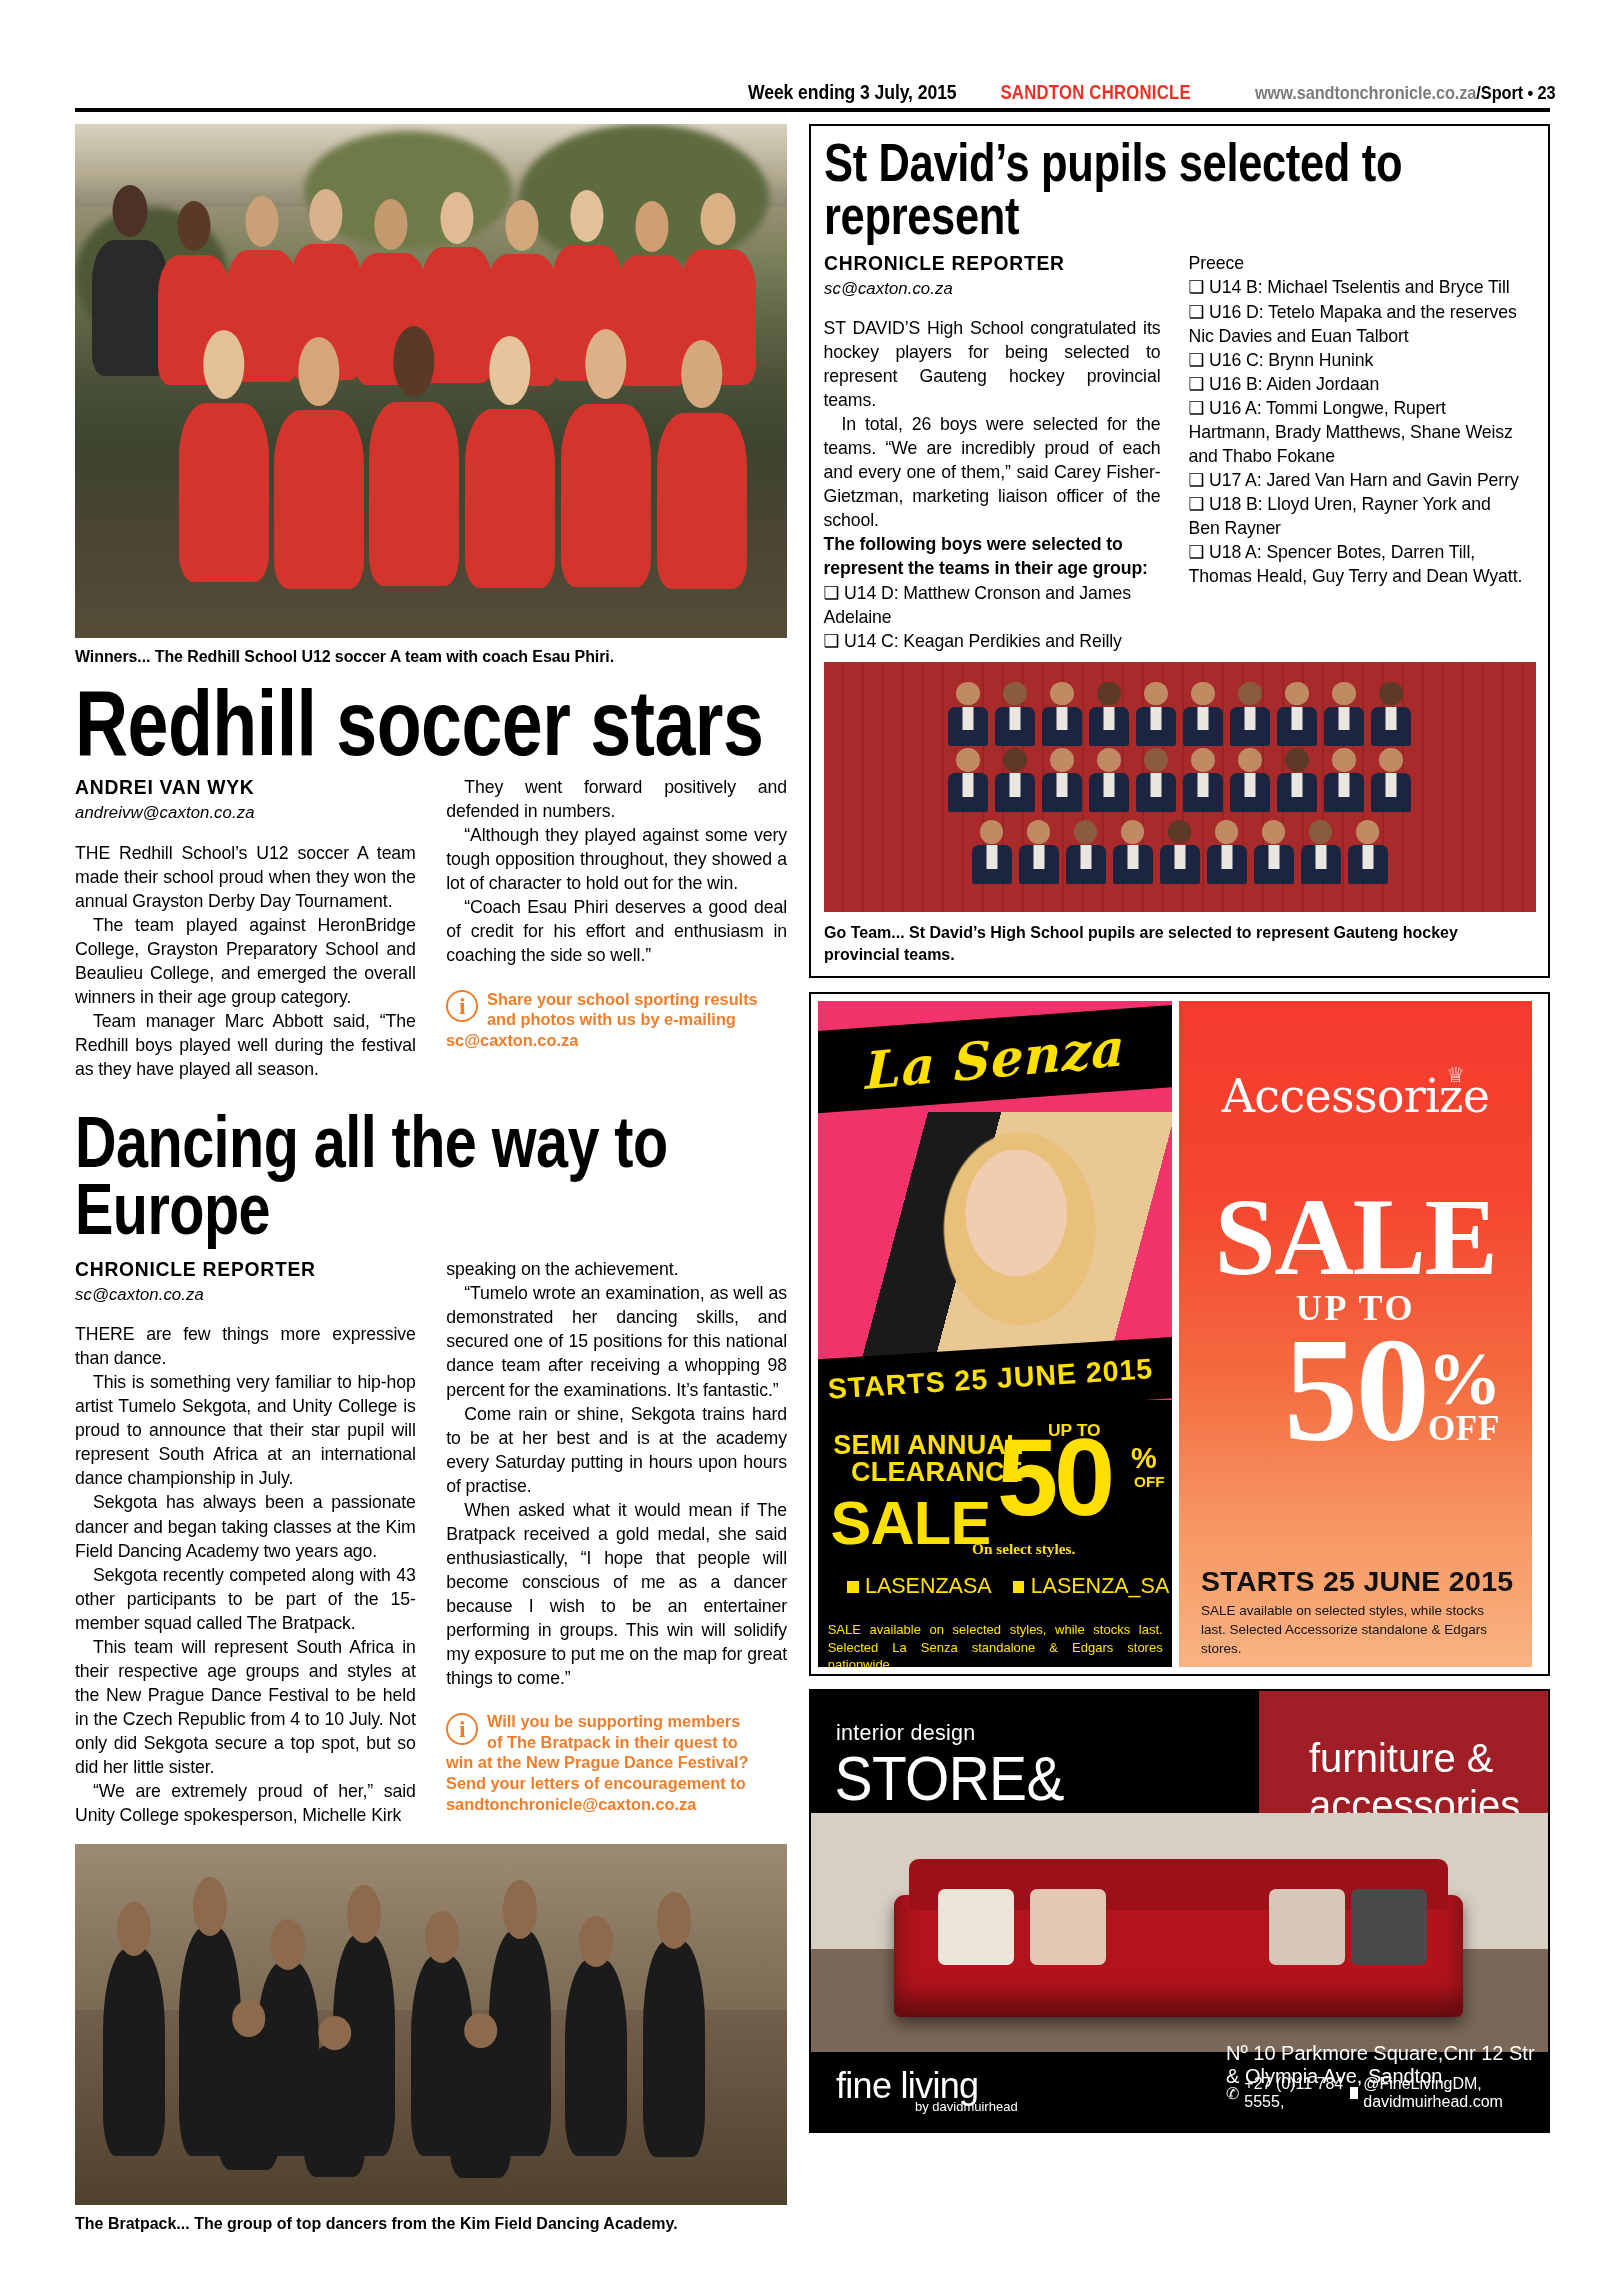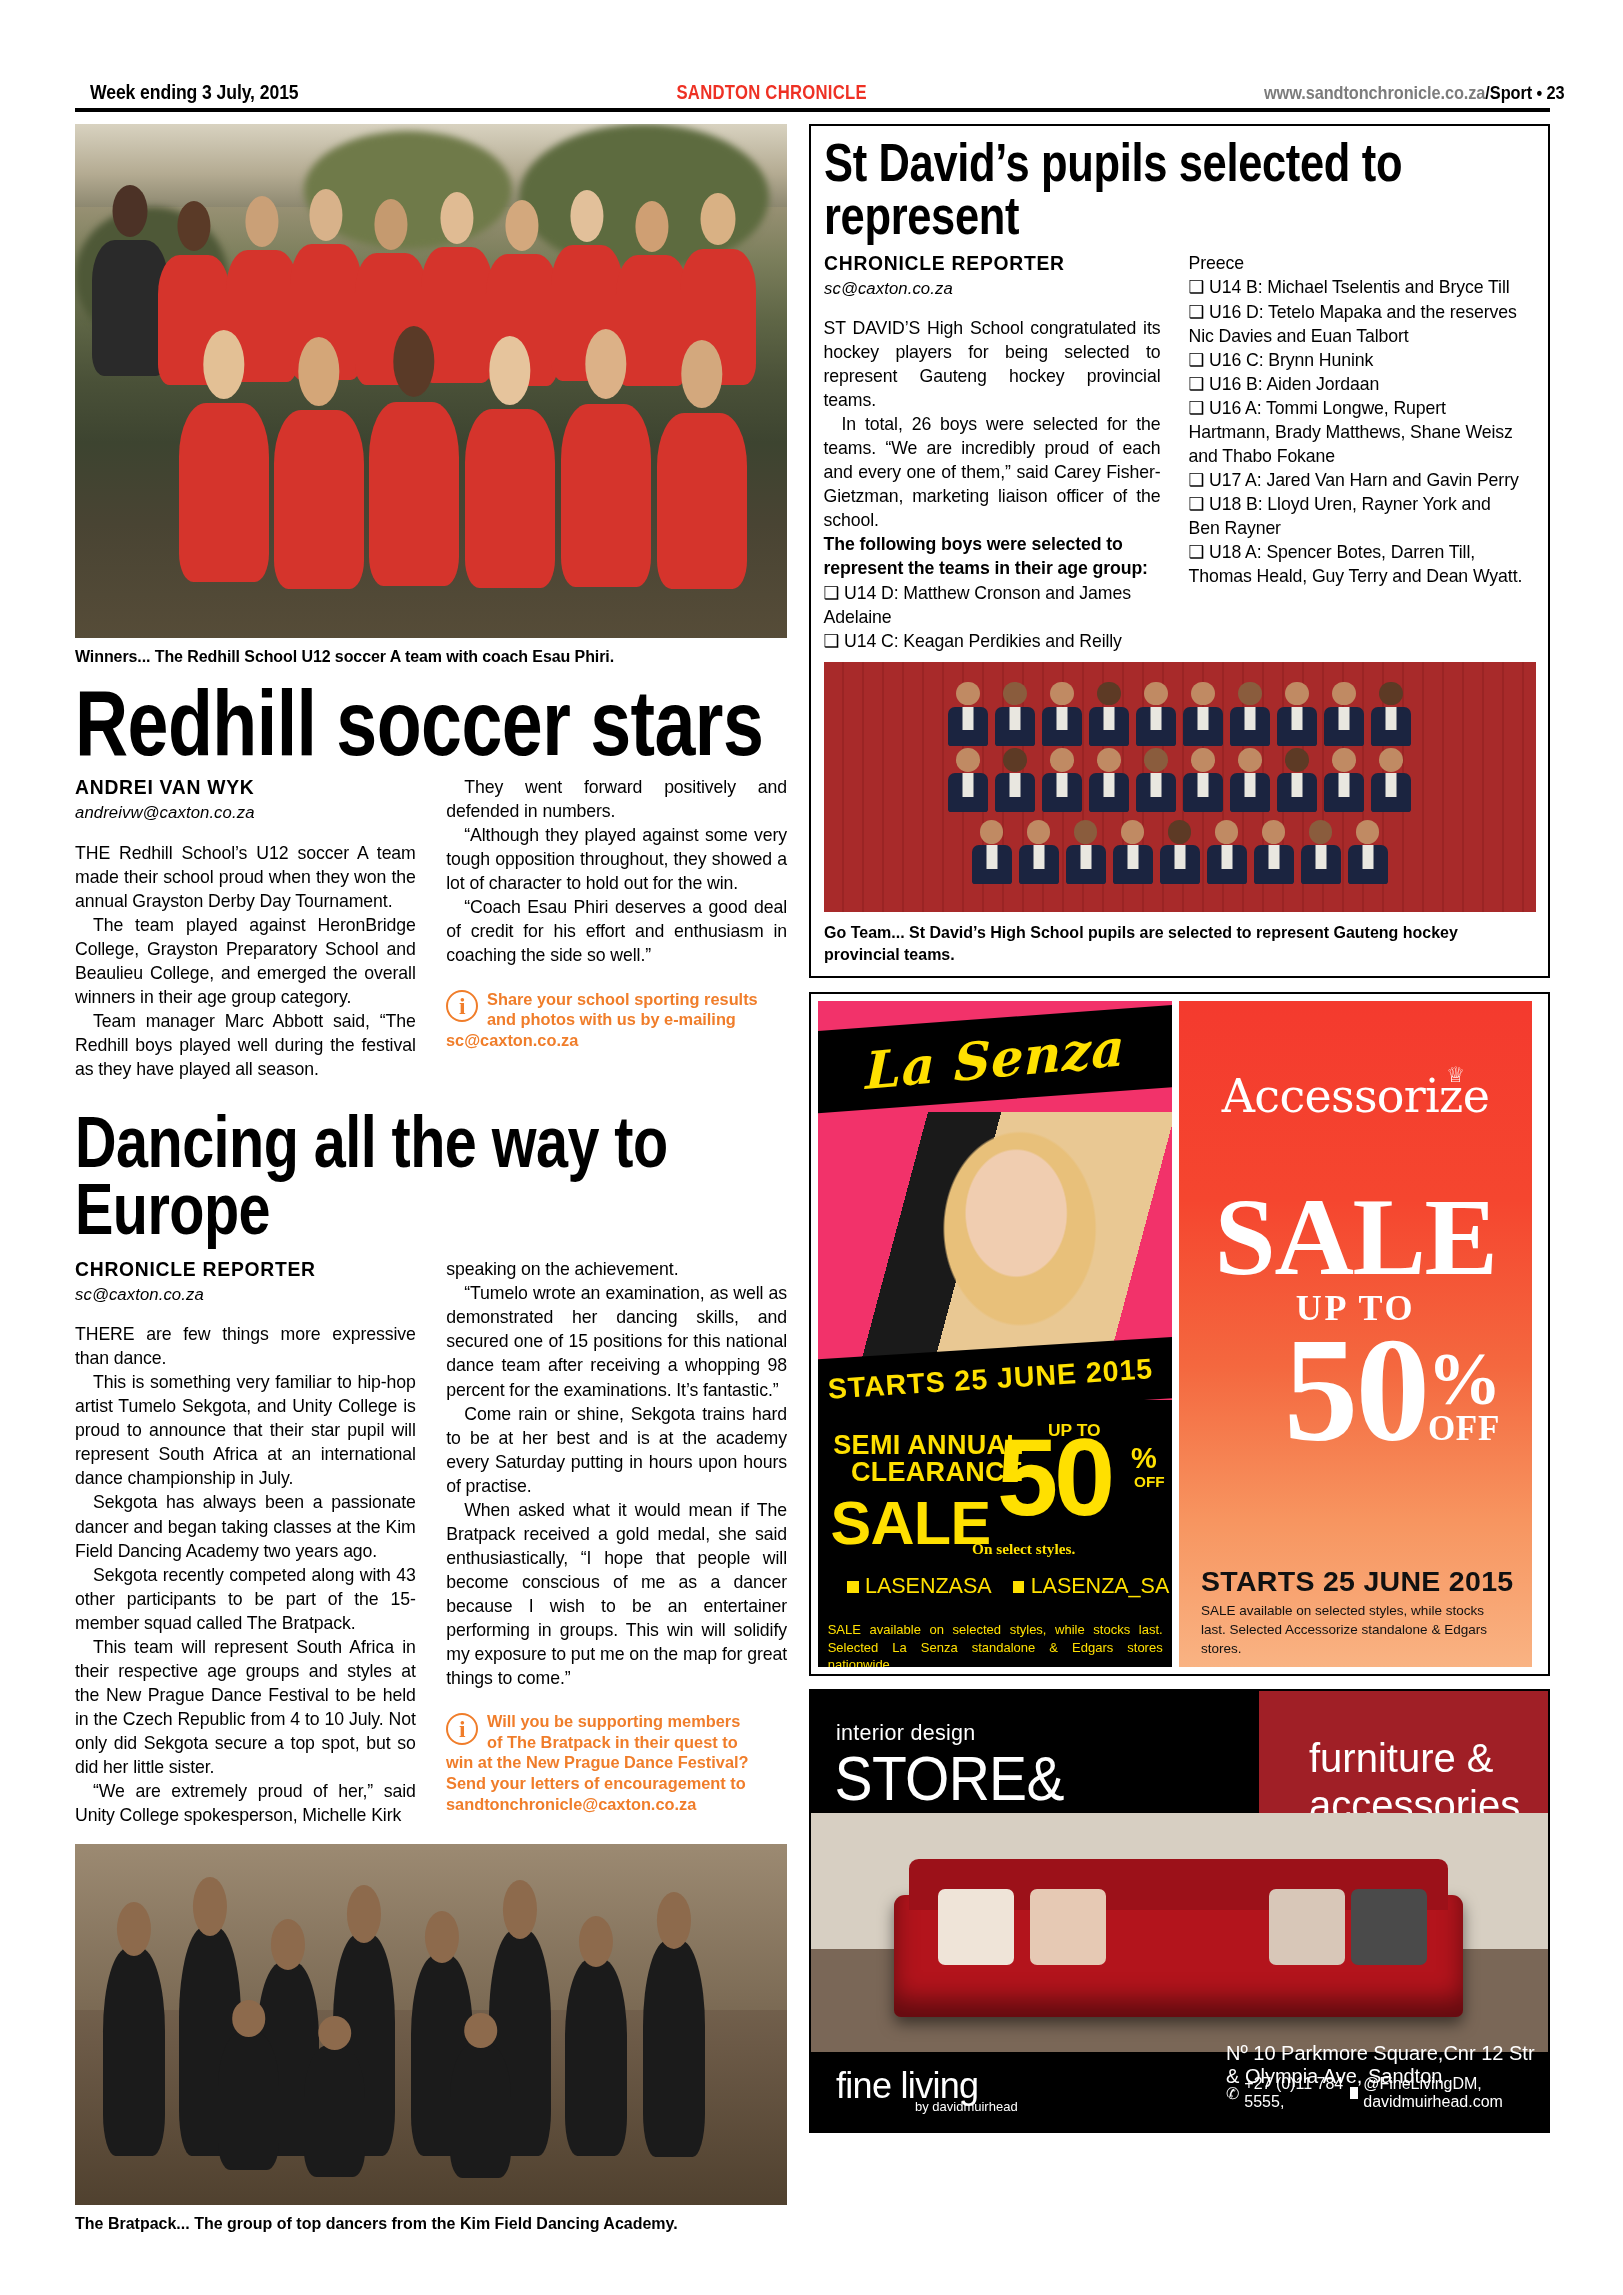--- a/index.html
+++ b/index.html
@@ -7,22 +7,22 @@
   body {
     width:1624px; height:2295px;
     font-family:"Liberation Sans", sans-serif;
     color:#000;
     position:relative;
     overflow:hidden;
   }
 
   
   .masthead{
-    position:absolute; left:90px; top:61px; width:1475px; height:43px;
-    display:flex; align-items:flex-end; justify-content:space-between;
+    position:absolute; left:81px; top:61px; width:1475px; height:43px;
+    display:flex; align-items:flex-end; justify-content:flex-end;
   }
   .masthead-date{
     font-family:"Liberation Sans Condensed","Liberation Sans",sans-serif;
     font-weight:bold; font-size:20px; letter-spacing:-0.1px;
     transform:scaleX(.88); transform-origin:left bottom;
   }
   .masthead-title{
     font-family:"Liberation Sans Condensed","Liberation Sans",sans-serif;
     font-weight:bold; font-size:19.4px; color:#ee3124; letter-spacing:0.3px;
     transform:scaleX(.86);

